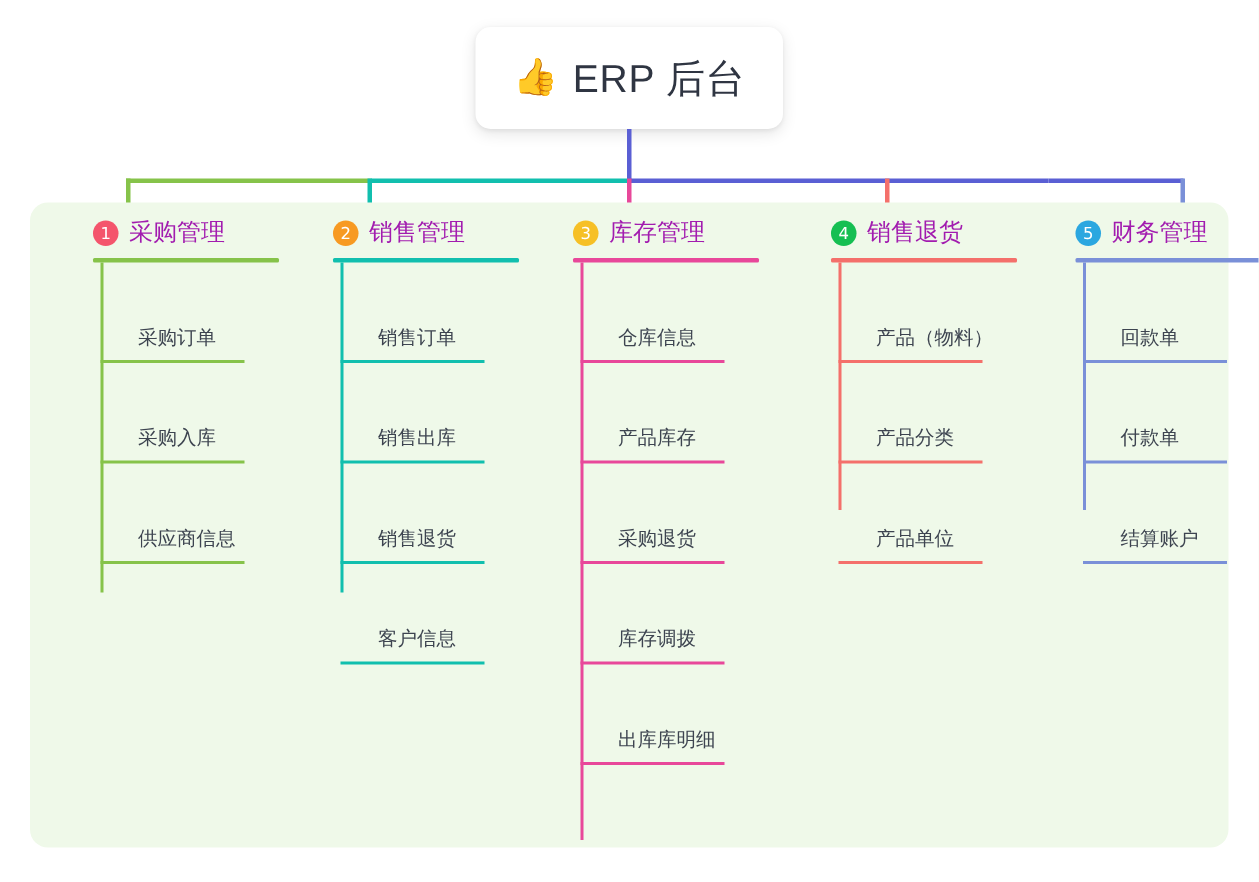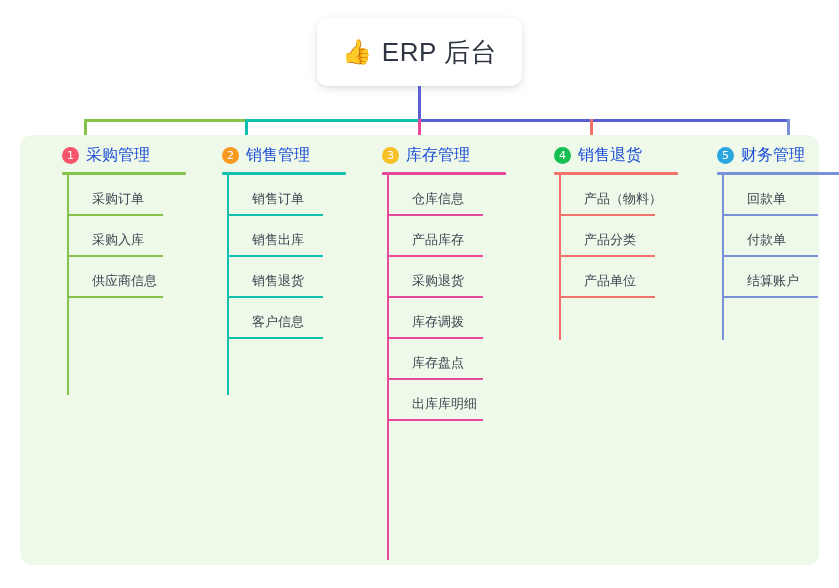--- a/index.html
+++ b/index.html
@@ -83,21 +83,21 @@
     font-size: 11px;
     line-height: 17px;
     text-align: center;
     display: inline-block;
     margin-right: 7px;
     flex: none;
     font-family: "DejaVu Sans", sans-serif;
   }
   .col-title {
     font-size: 16px;
-    color: #1d4ed8;
+    color: #a21caf;
     white-space: nowrap;
   }
   .col-underline {
     position: absolute;
     left: 22px;
     bottom: 0;
     width: 124px;
     height: 3px;
     border-radius: 1px;
   }
@@ -109,21 +109,21 @@
     padding-left: 0;
   }
   .spine {
     position: absolute;
     left: 0;
     top: 0;
     width: 2px;
   }
   .item {
     position: relative;
-    height: 41px;
+    height: 67px;
     box-sizing: border-box;
   }
   .item-label {
     position: absolute;
     left: 25px;
     bottom: 8px;
     font-size: 13px;
     color: #3d4450;
     white-space: nowrap;
   }
@@ -225,24 +225,20 @@
           </div>
           <div class="item">
             <span class="item-label">采购退货</span>
             <div class="item-underline" style="background: rgb(232, 72, 154);"></div>
           </div>
           <div class="item">
             <span class="item-label">库存调拨</span>
             <div class="item-underline" style="background: rgb(232, 72, 154);"></div>
           </div>
           <div class="item">
-            <span class="item-label">库存盘点</span>
-            <div class="item-underline" style="background: rgb(232, 72, 154);"></div>
-          </div>
-          <div class="item">
             <span class="item-label">出库库明细</span>
             <div class="item-underline" style="background: rgb(232, 72, 154);"></div>
           </div>
         </div>
       </div>
       <div class="column" style="left: 512px;">
         <div class="col-header">
           <span class="badge" style="background: rgb(21, 191, 82);">4</span>
           <span class="col-title">销售退货</span>
           <div class="col-underline" style="background: rgb(244, 112, 107);"></div>

